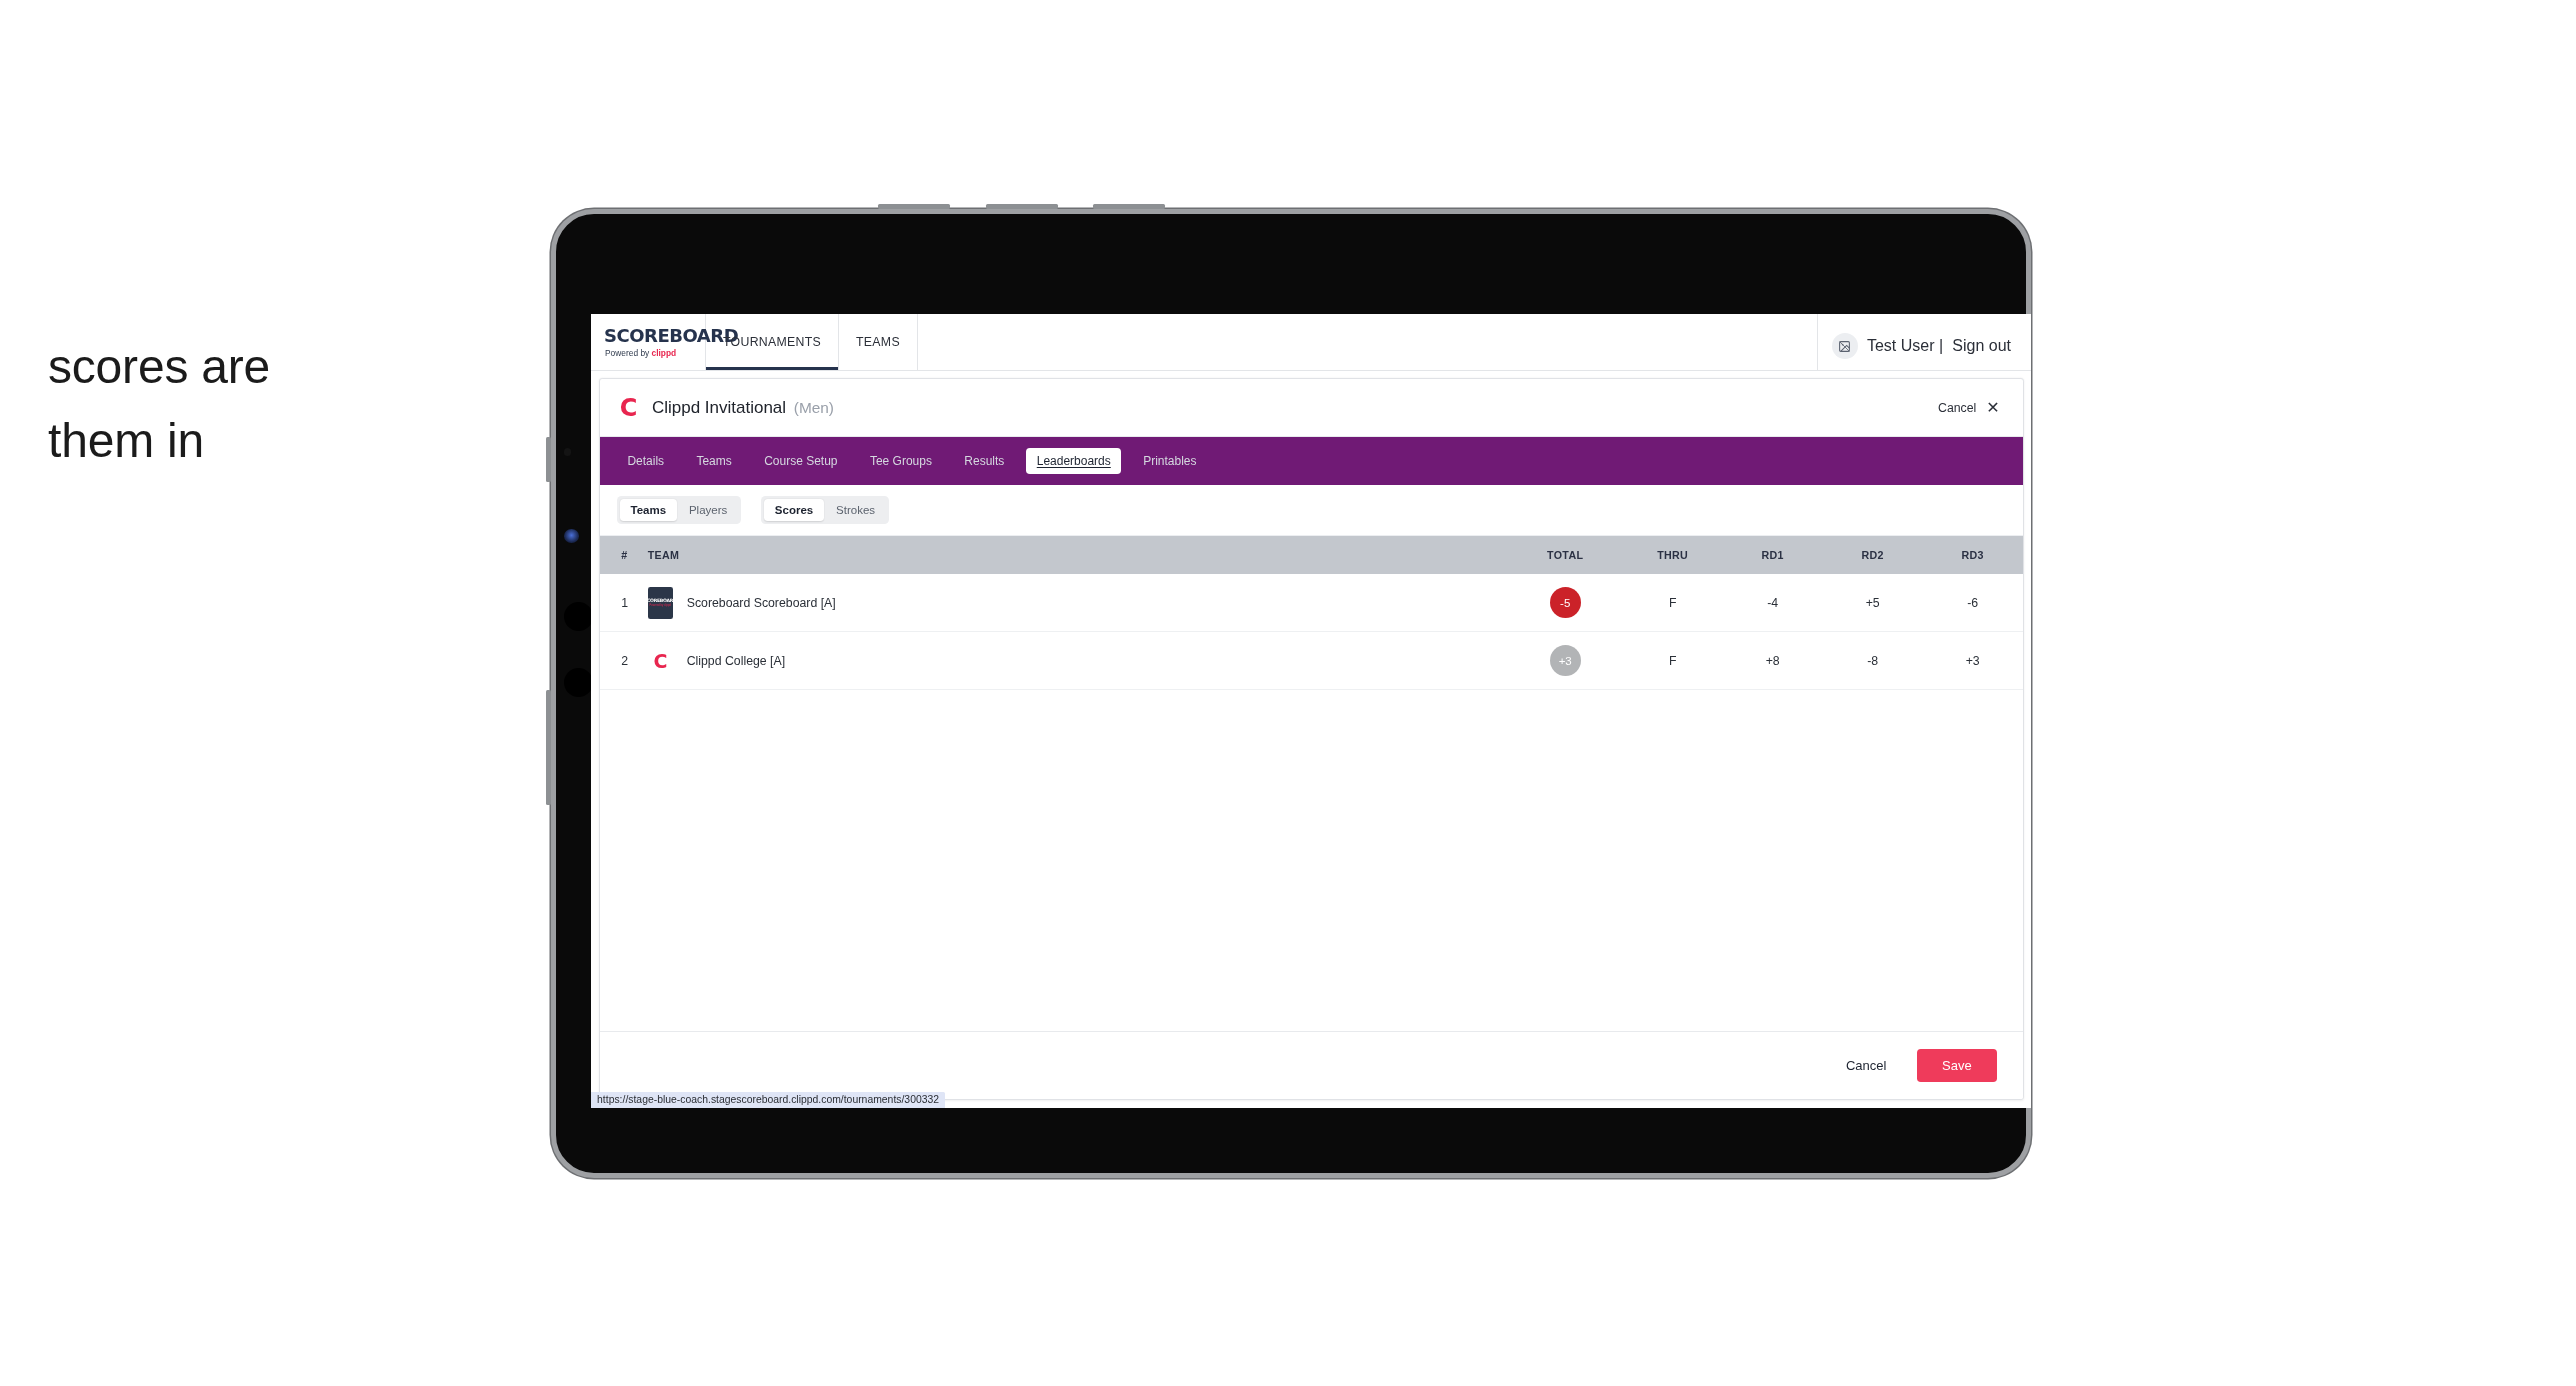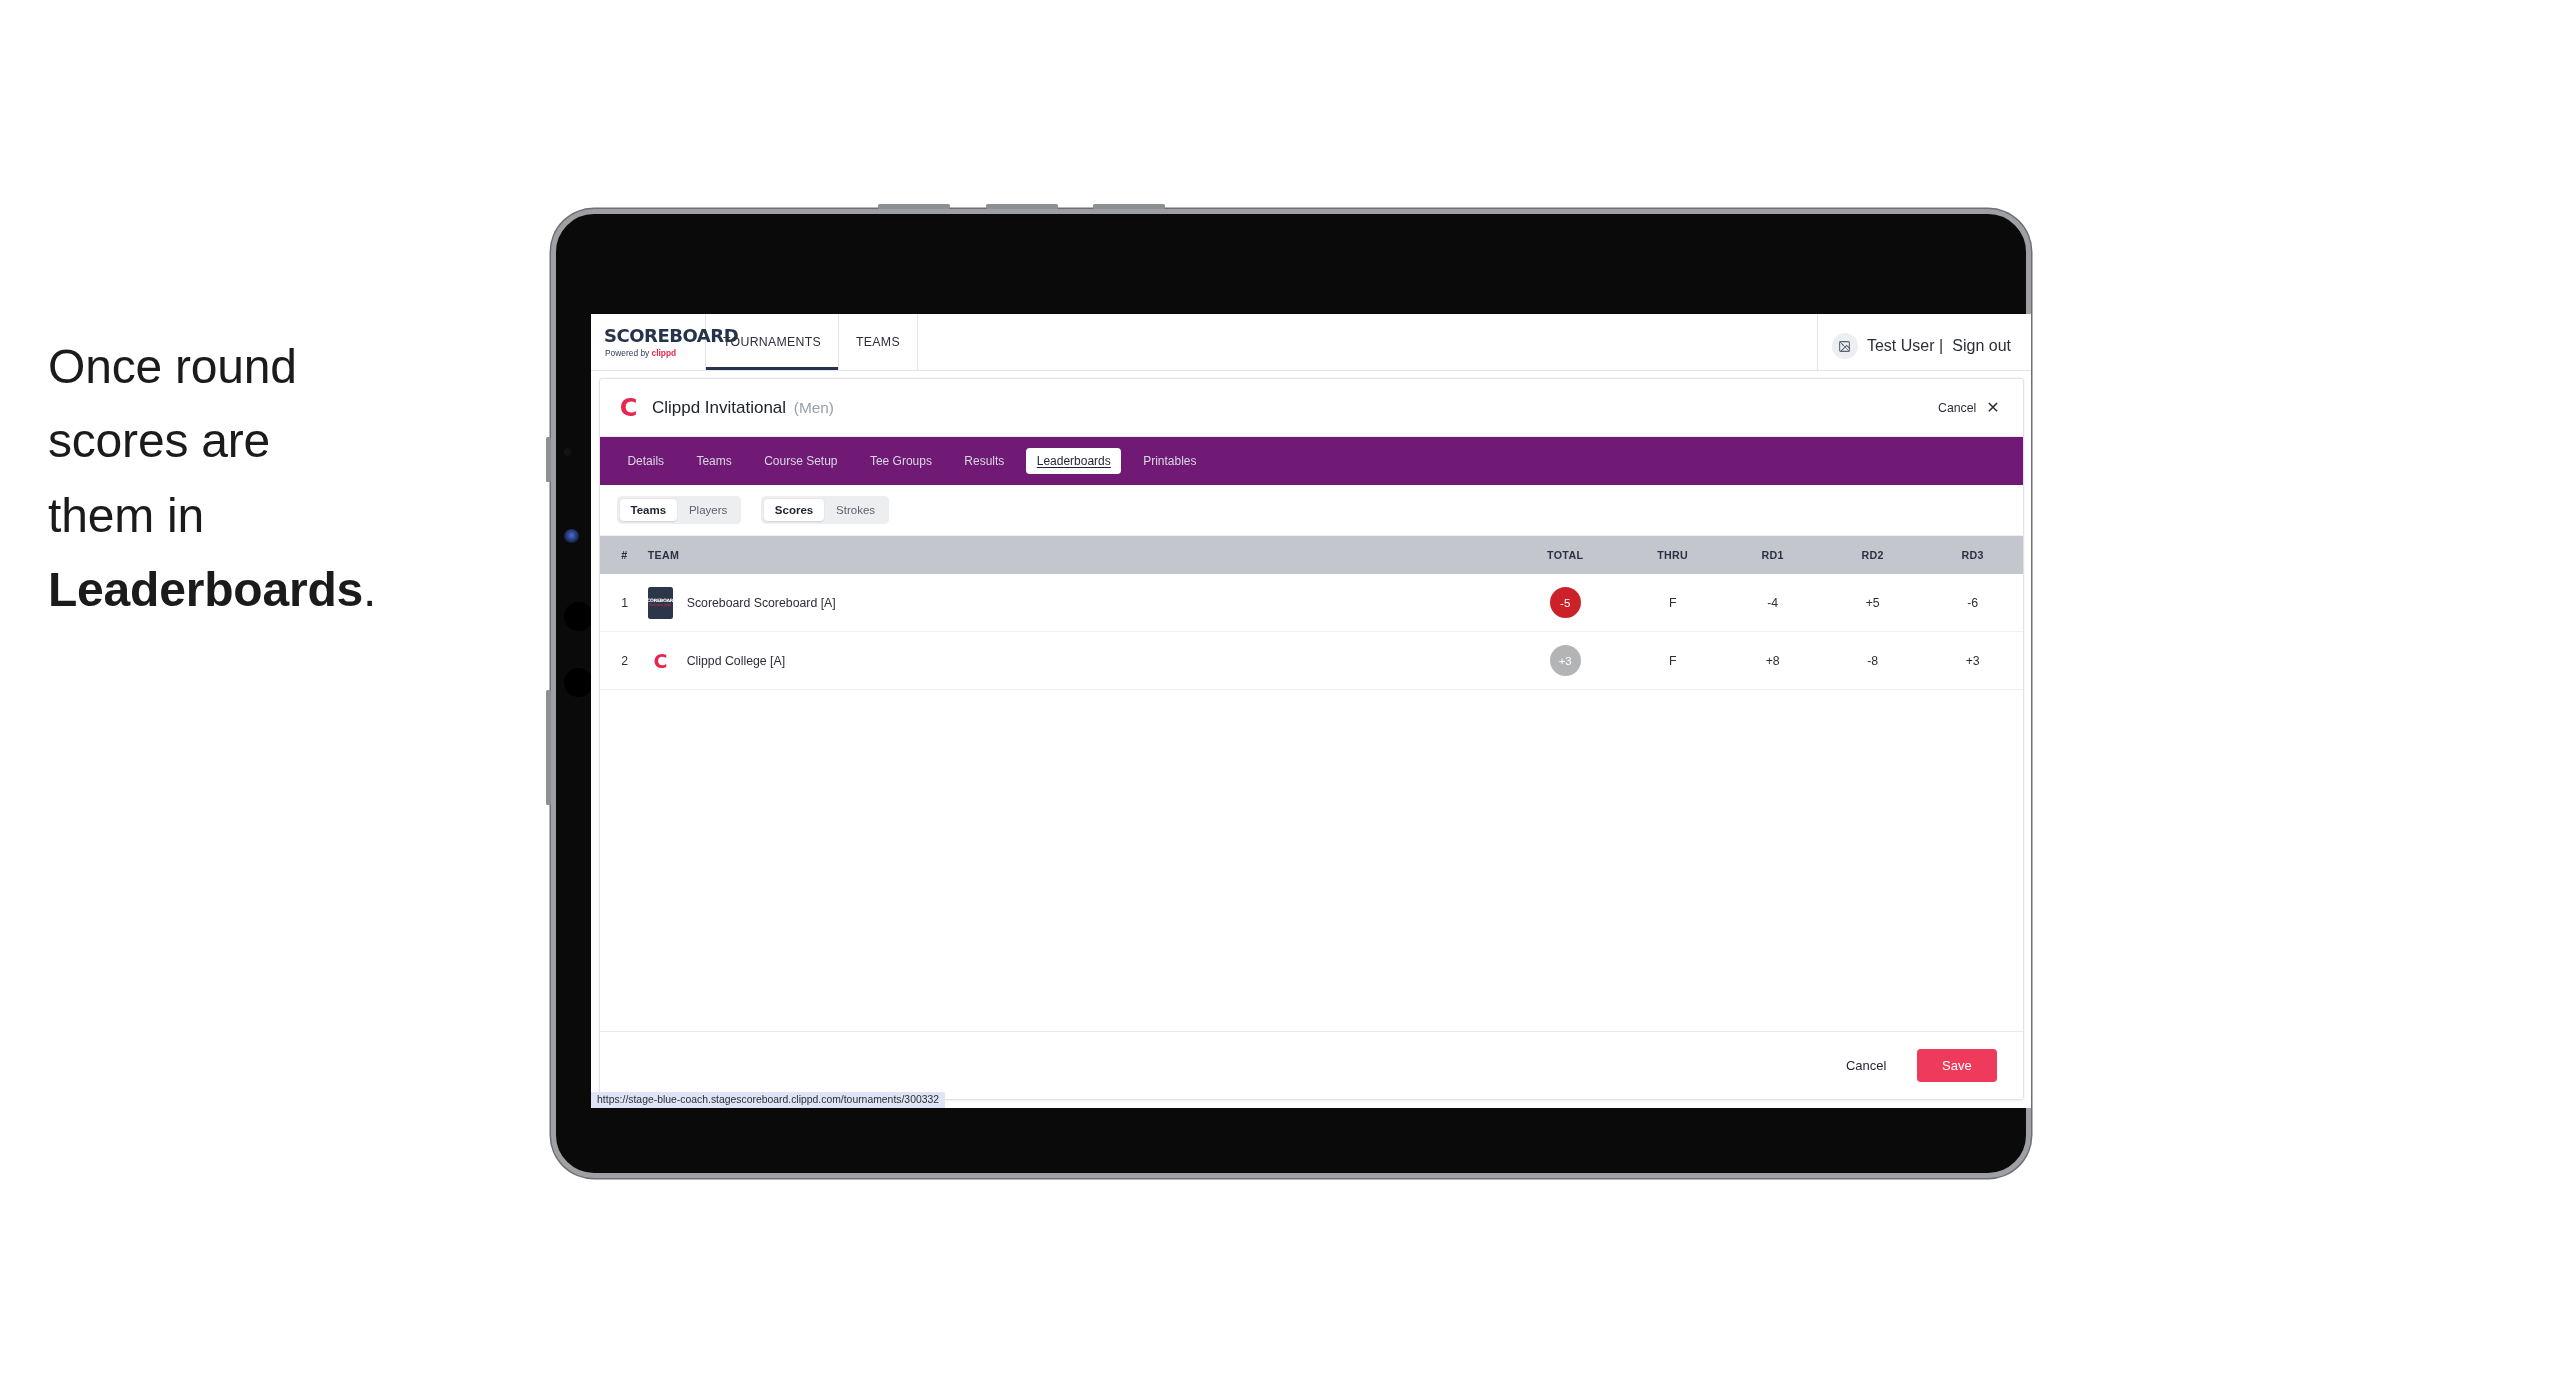--- a/index.html
+++ b/index.html
@@ -310,26 +310,22 @@
     font-size: 10.4px;
     padding: 2.3px 6.1px 3.1px 6.1px;
     white-space: nowrap;
     border-top-right-radius: 1.5px;
   }
 </style>
 </head>
 <body>
 
 <div id="caption">
-  <div>Once round</div>
   <div>scores are</div>
   <div>them in</div>
-  <div>
-    <span class="bold">Leaderboards</span><span>.</span>
-  </div>
 </div>
 
 <div id="tablet">
 
   <div class="frame-btn" id="btn-top-1"></div>
   <div class="frame-btn" id="btn-top-2"></div>
   <div class="frame-btn" id="btn-top-3"></div>
   <div class="frame-btn" id="btn-left-power"></div>
   <div class="frame-btn" id="btn-left-vol"></div>
 

